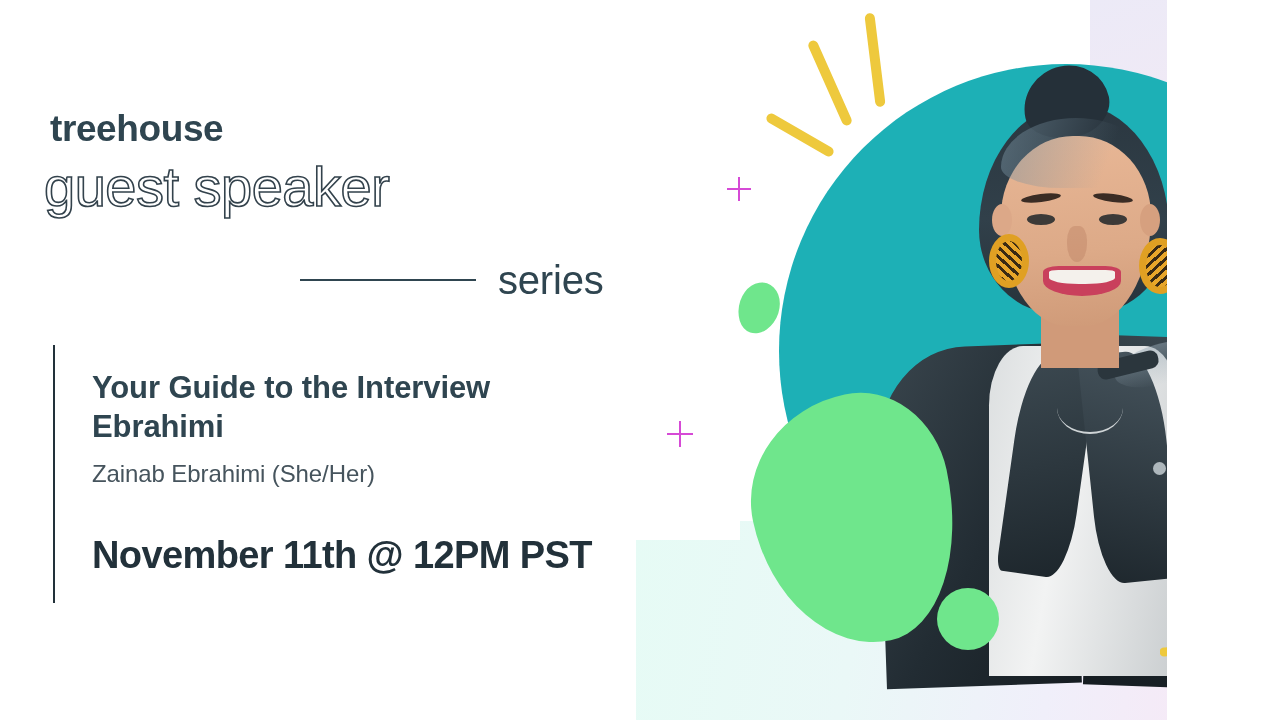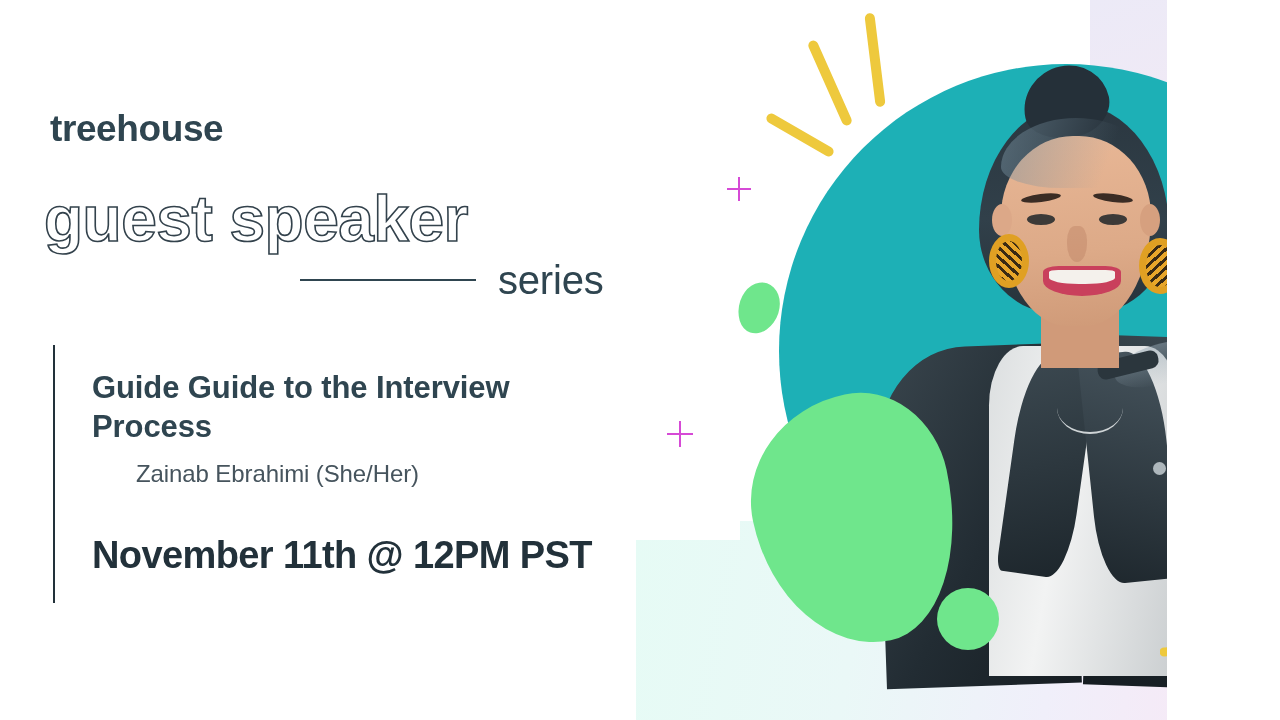--- a/index.html
+++ b/index.html
@@ -28,26 +28,25 @@
   }
 
   
   .wordmark{
     position:absolute;left:50px;top:108px;
     font-size:37px;font-weight:600;letter-spacing:-0.4px;
     color:#2f4550;
   }
   .headline-outline{
     position:absolute;left:44px;top:158px;
-    font-size:64px;font-weight:700;letter-spacing:-0.5px;
+    font-size:56px;font-weight:400;letter-spacing:-0.5px;
     color:transparent;
     -webkit-text-stroke:1.6px #33424c;
     line-height:1.05;
     white-space:nowrap;
-    margin-top:28px;
   }
   .series-row{
     position:absolute;left:300px;top:252px;width:330px;height:56px;
     display:flex;align-items:center;gap:22px;
   }
   .series-rule{
     flex:0 0 176px;height:2px;background:#2f4550;
   }
   .series-word{
     font-size:40px;font-weight:500;color:#2f4550;letter-spacing:-0.2px;
@@ -57,21 +56,21 @@
     position:absolute;left:53px;top:345px;width:2px;height:258px;background:#22313a;
   }
 
   .talk-title{
     position:absolute;left:92px;top:368px;width:440px;
     font-size:31px;font-weight:600;line-height:1.27;color:#2f4550;
     letter-spacing:-0.1px;
   }
   .speaker-name{
     position:absolute;left:92px;top:460px;
-    font-size:24px;font-weight:400;color:#46545d;letter-spacing:-0.1px;margin-left:44px;
+    font-size:24px;font-weight:400;color:#46545d;letter-spacing:-0.1px;
   }
   .speaker-role{
     position:absolute;left:92px;top:490px;
     font-size:24px;font-weight:400;color:#46545d;letter-spacing:-0.1px;
   }
   .event-when{
     position:absolute;left:92px;top:534px;
     font-size:38px;font-weight:700;color:#22313a;letter-spacing:-0.6px;
   }
   .plus{position:absolute;}
@@ -291,17 +290,17 @@
 
   <div class="headline-outline">guest speaker</div>
 
   <div class="series-row">
     <div class="series-rule"></div>
     <div class="series-word">series</div>
   </div>
 
   <div class="accent-bar"></div>
 
-  <div class="talk-title">Guide Guide to the Interview Process</div>
+  <div class="talk-title">Your Guide to the Interview Ebrahimi</div>
   <div class="speaker-name">Zainab Ebrahimi (She/Her)</div>
   <div class="event-when">November 11th @ 12PM PST</div>
 
 </div>
 
 </body></html>

